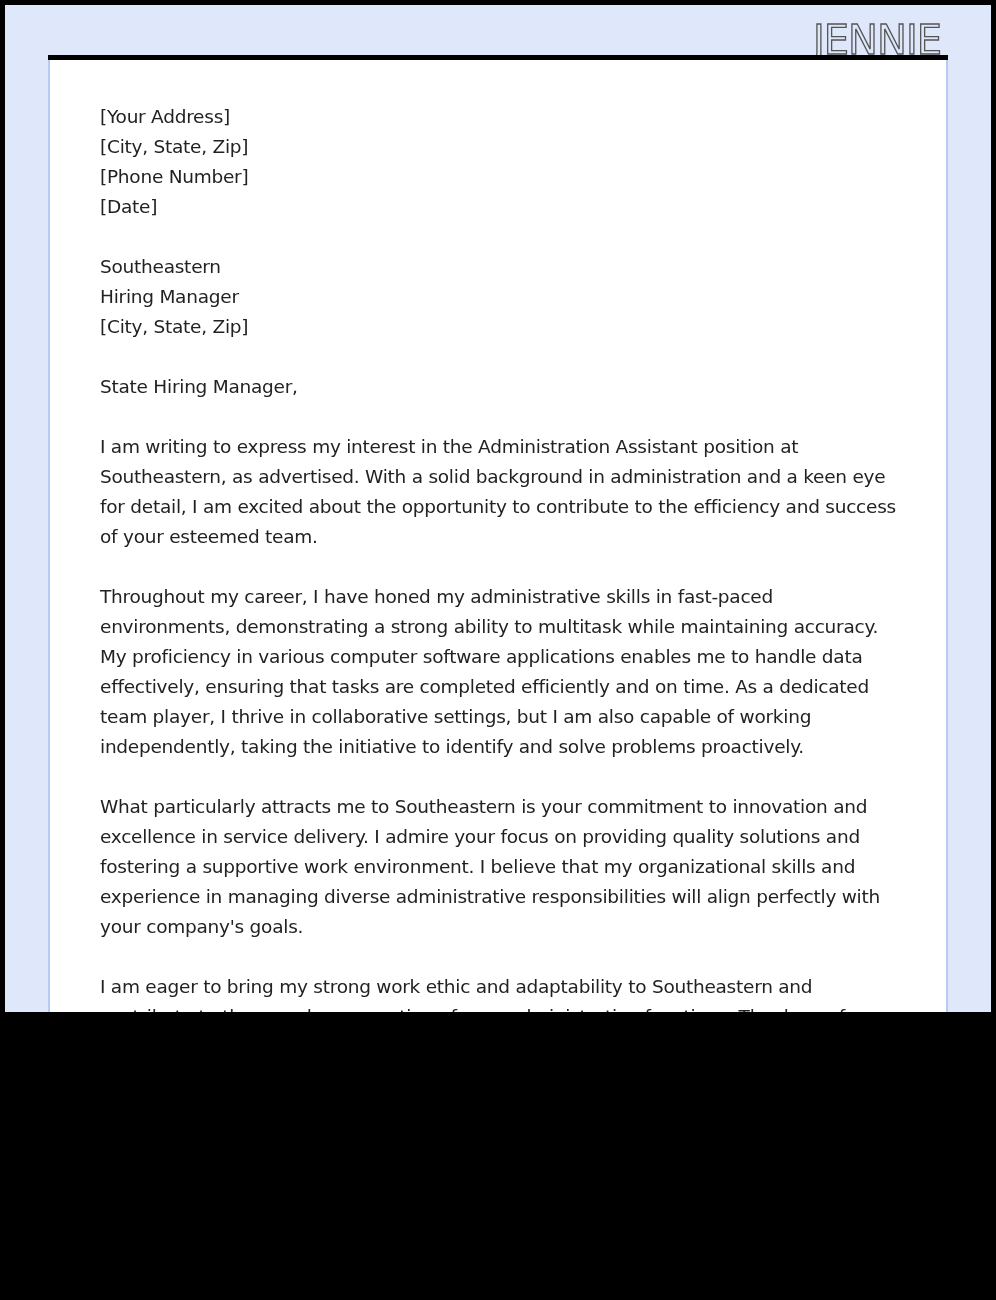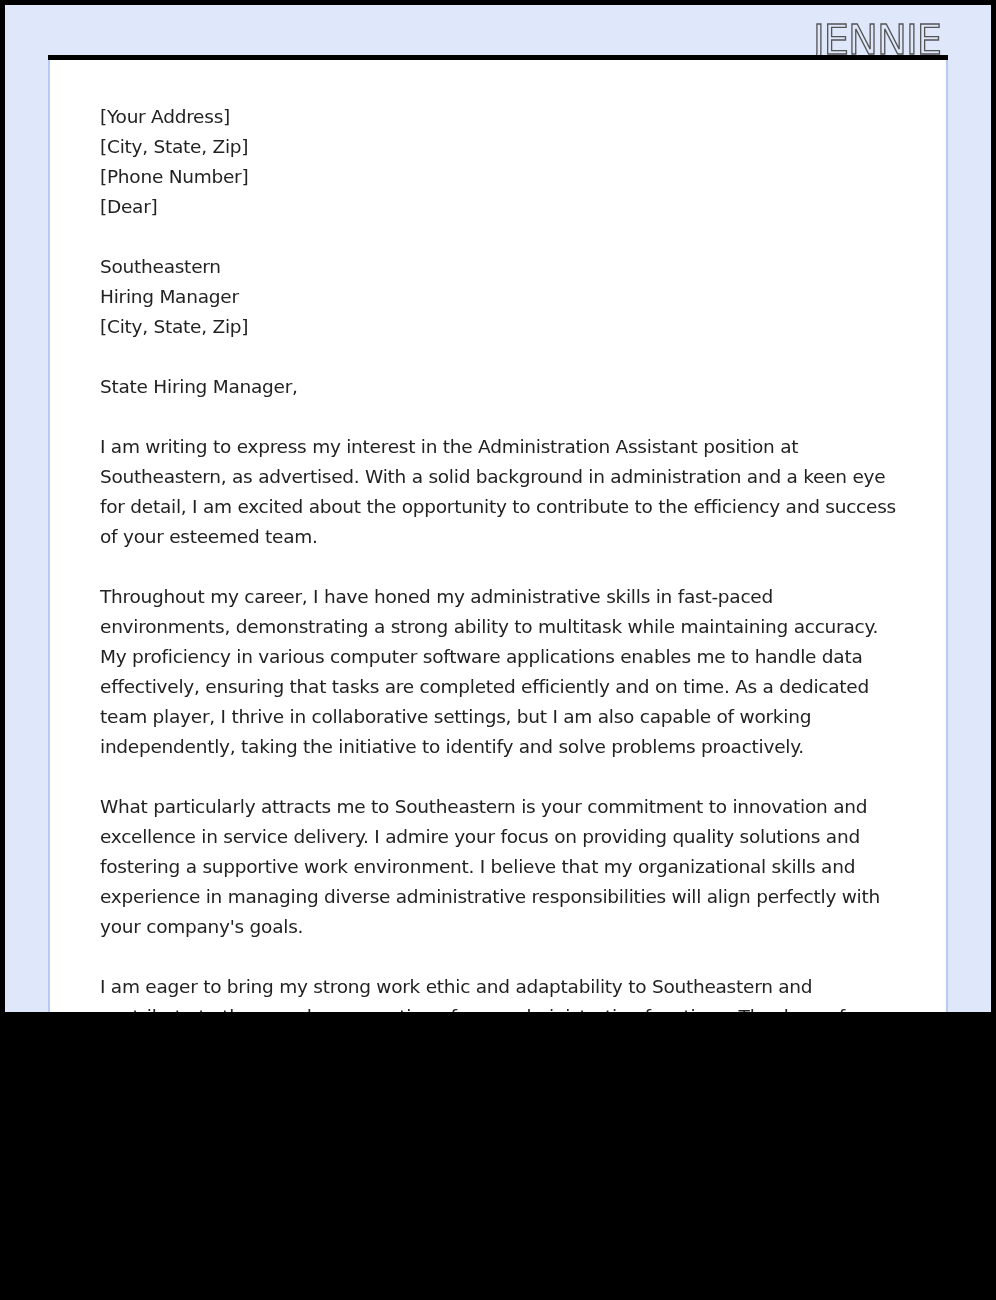--- a/index.html
+++ b/index.html
@@ -54,21 +54,21 @@
 <div class="frame">
   <div class="name-title">JENNIE</div>
   <div class="top-rule"></div>
   <div class="paper"></div>
 
   <div class="content">
     <p>
       <span class="line">[Your Address]</span>
       <span class="line">[City, State, Zip]</span>
       <span class="line">[Phone Number]</span>
-      <span class="line">[Dear]</span>
+      <span class="line">[Date]</span>
     </p>
     <p>
       <span class="line">Southeastern</span>
       <span class="line">Hiring Manager</span>
       <span class="line">[City, State, Zip]</span>
     </p>
     <p>State Hiring Manager,</p>
     <p>I am writing to express my interest in the Administration Assistant position at Southeastern, as advertised. With a solid background in administration and a keen eye for detail, I am excited about the opportunity to contribute to the efficiency and success of your esteemed team.</p>
     <p>Throughout my career, I have honed my administrative skills in fast-paced environments, demonstrating a strong ability to multitask while maintaining accuracy. My proficiency in various computer software applications enables me to handle data effectively, ensuring that tasks are completed efficiently and on time. As a dedicated team player, I thrive in collaborative settings, but I am also capable of working independently, taking the initiative to identify and solve problems proactively.</p>
     <p>What particularly attracts me to Southeastern is your commitment to innovation and excellence in service delivery. I admire your focus on providing quality solutions and fostering a supportive work environment. I believe that my organizational skills and experience in managing diverse administrative responsibilities will align perfectly with your company's goals.</p>

